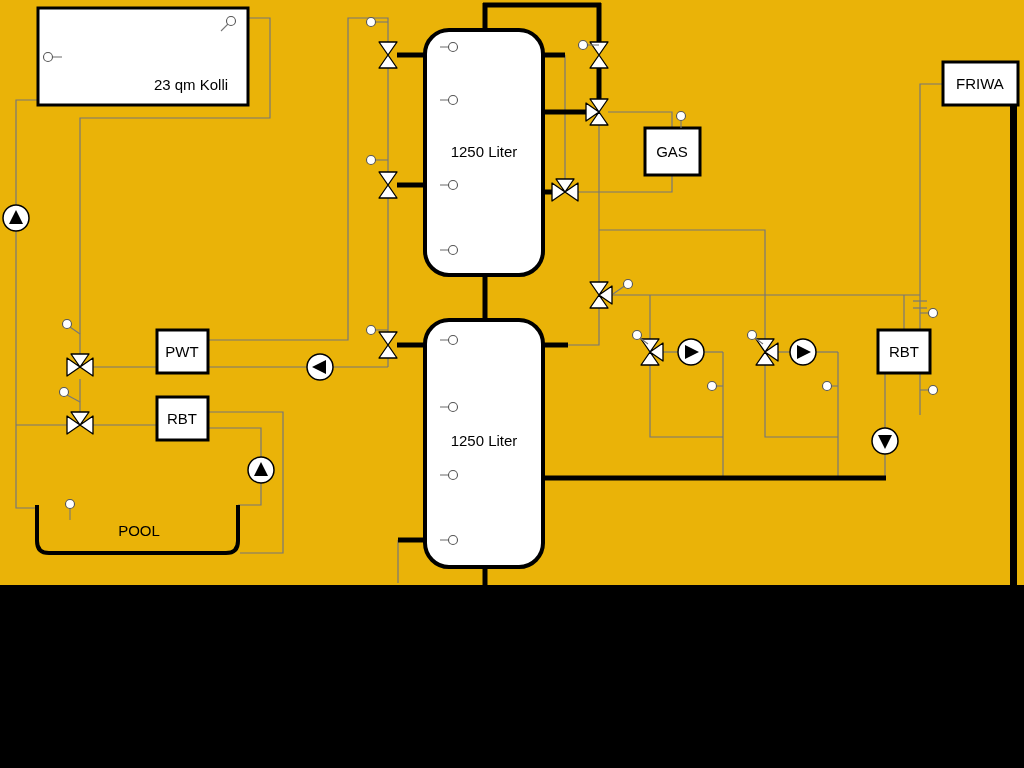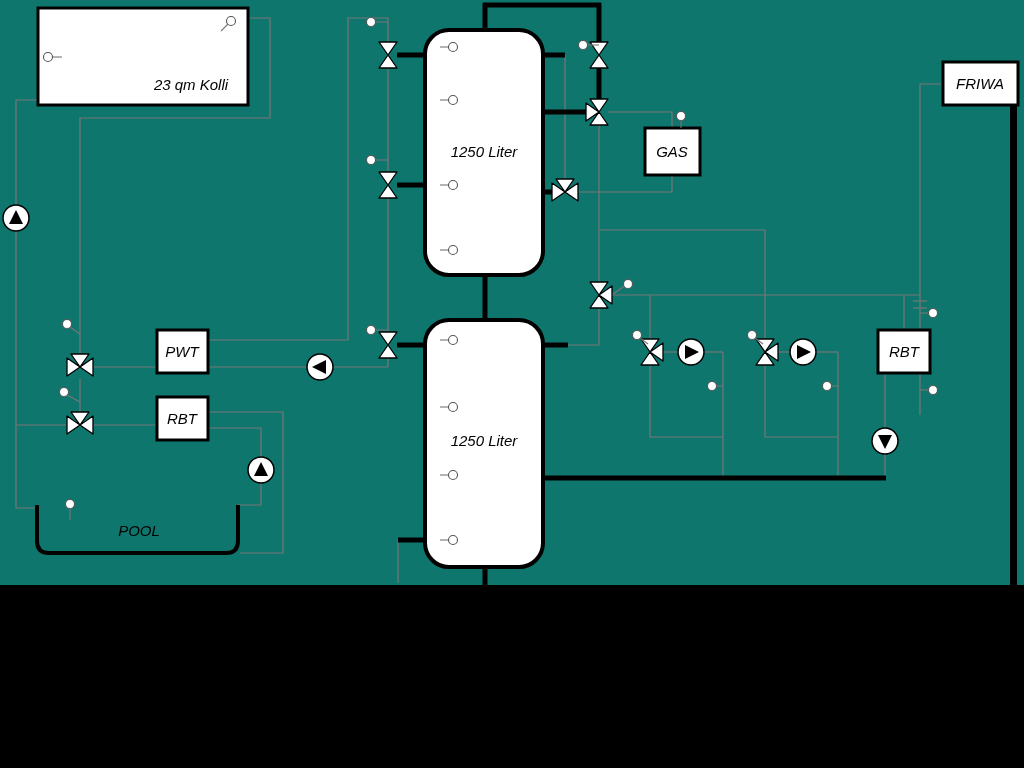--- a/index.html
+++ b/index.html
@@ -1,16 +1,16 @@
 <!DOCTYPE html>
 <html><head>
 <meta charset="utf-8">
 <style>
   html,body{margin:0;padding:0;background:#000;}
-  .stage{position:relative;width:1024px;height:768px;background:#0f766e;overflow:hidden;font-style:italic;}
+  .stage{position:relative;width:1024px;height:768px;background:#eab308;overflow:hidden;}
   svg{display:block;}
   .lbl{font-family:"Liberation Sans",sans-serif;font-size:15px;fill:#000;}
   .box3{fill:#fff;stroke:#000;stroke-width:3;}
   .box4{fill:#fff;stroke:#000;stroke-width:4;}
   .valve{fill:#fff;stroke:#000;stroke-width:1.3;stroke-linejoin:round;}
   .pumpbody{fill:#fff;stroke:#000;stroke-width:1.5;}
   .pumptri{fill:#000;stroke:none;}
   .sens{fill:#fff;stroke:#555;stroke-width:1.1;}
 </style>
 </head>

